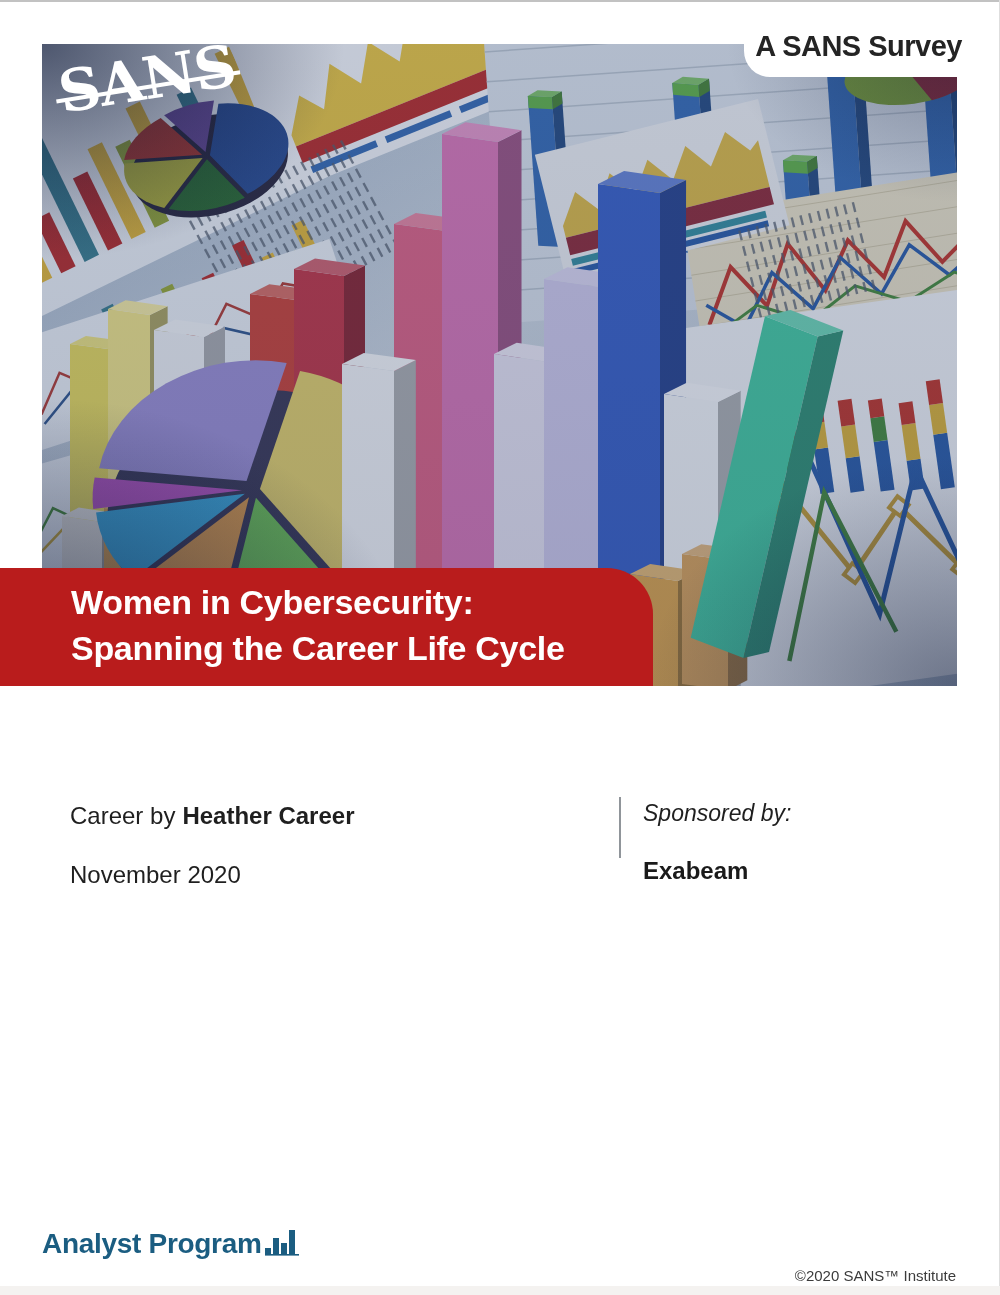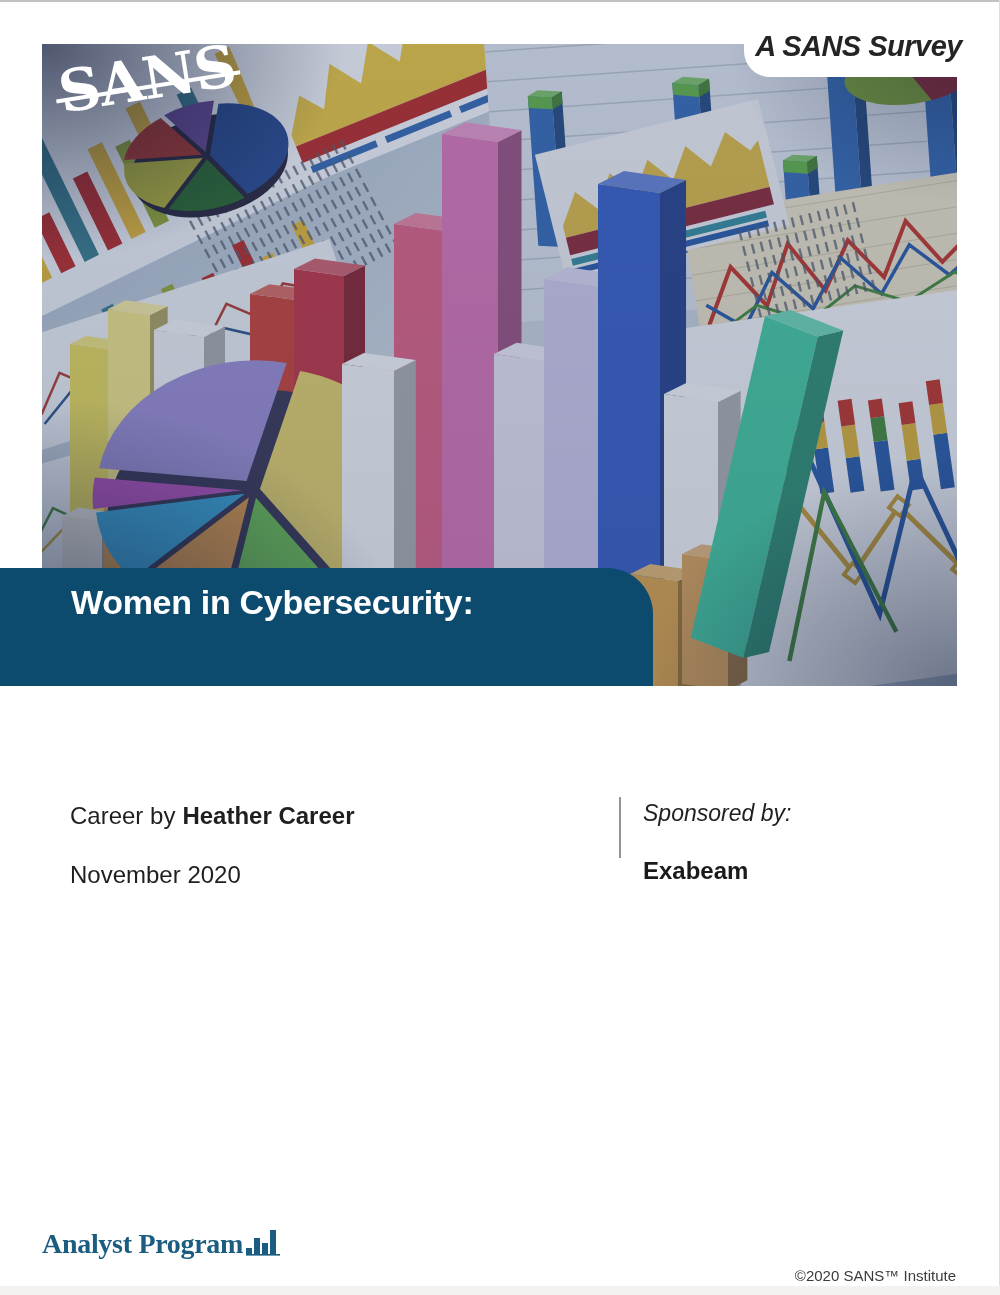--- a/index.html
+++ b/index.html
@@ -19,40 +19,40 @@
       radial-gradient(430px 320px at 100% 100%, rgba(8,18,48,.42), rgba(8,18,48,0) 72%),
       radial-gradient(320px 220px at 100% 0%, rgba(8,18,48,.30), rgba(8,18,48,0) 72%),
       linear-gradient(rgba(24,46,92,.20), rgba(20,40,84,.26));}
   .sans-logo{position:absolute;left:16px;top:6px;transform:rotate(-9deg);
     font-family:"DejaVu Serif",serif;font-weight:700;font-size:58px;letter-spacing:-1px;
     color:#fff;line-height:1;z-index:3;}
   .sans-logo .strike{position:absolute;left:-4px;right:-4px;top:60%;height:4px;background:#fff;}
 
   
   .badge{position:absolute;left:744px;top:0;width:256px;height:77px;background:#fff;
-    border-bottom-left-radius:26px;z-index:5;font-style:italic;}
+    border-bottom-left-radius:26px;z-index:5;}
   .badge span{position:absolute;right:38px;top:30px;font-size:29px;font-weight:700;letter-spacing:-.5px;}
 
   
   .banner{position:absolute;left:0;top:568px;width:653px;height:118px;border-top-right-radius:46px;z-index:6;}
   .banner .t{position:absolute;left:71px;top:11px;color:#fff;font-weight:700;font-size:34px;
     line-height:46px;letter-spacing:-.3px;white-space:nowrap;}
 
   
   .written{position:absolute;left:70px;top:802px;font-size:24px;color:#1f1f1f;}
   .written .pfx{font-weight:400;margin-right:7px;}
   .written .auth{font-weight:700;}
   .date{position:absolute;left:70px;top:861px;font-size:24px;color:#1f1f1f;}
   .divider{position:absolute;left:619px;top:797px;width:2px;height:61px;background:#90959a;}
   .sponsored{position:absolute;left:643px;top:800px;font-size:23px;font-style:italic;color:#1f1f1f;}
   .sponsor{position:absolute;left:643px;top:857px;font-size:24px;font-weight:700;color:#1a1a1a;}
 
   
   .program{position:absolute;left:42px;top:1224px;display:flex;align-items:flex-end;gap:3px;
-    font-size:28px;font-weight:700;letter-spacing:-.3px;font-family:Liberation Serif, serif;}
+    font-size:28px;font-weight:700;letter-spacing:-.3px;}
   .program svg{display:block;margin-bottom:2px;}
   .copyright{position:absolute;right:44px;top:1237px;font-size:15px;color:#3b3b3b;margin-top:30px;}
 </style>
 </head>
 <body>
 
 <div class="page">
   <div class="edge-top"></div>
   <div class="edge-right"></div>
 
@@ -680,23 +680,24 @@
     <div class="sans-logo">
       <span>SANS</span>
       <div class="strike"></div>
     </div>
   </div>
 
   <div class="badge">
     <span style="color: rgb(36, 36, 36);">A SANS Survey</span>
   </div>
 
-  <div class="banner" id="bannerEl" style="background: #0c4a6e;">
+  <div class="banner" id="bannerEl" style="background: #b91c1c;">
     <div class="t">
       <div>Women in Cybersecurity:</div>
+      <div>Spanning the Career Life Cycle</div>
     </div>
   </div>
 
   <div class="written">
     <span class="pfx">Career by</span><span class="auth">Heather Career</span>
   </div>
   <div class="date">November 2020</div>
   <div class="divider"></div>
   <div class="sponsored">Sponsored by:</div>
   <div class="sponsor">Exabeam</div>

